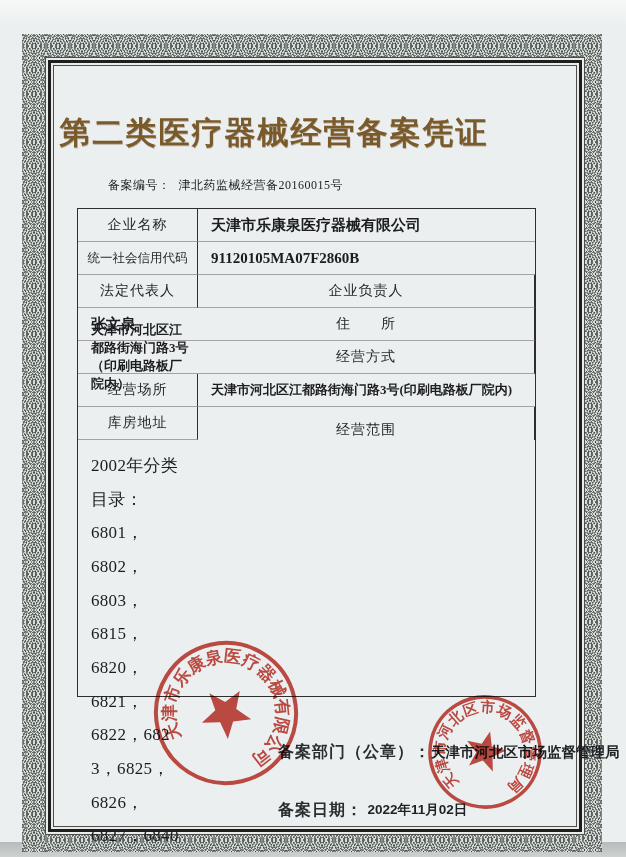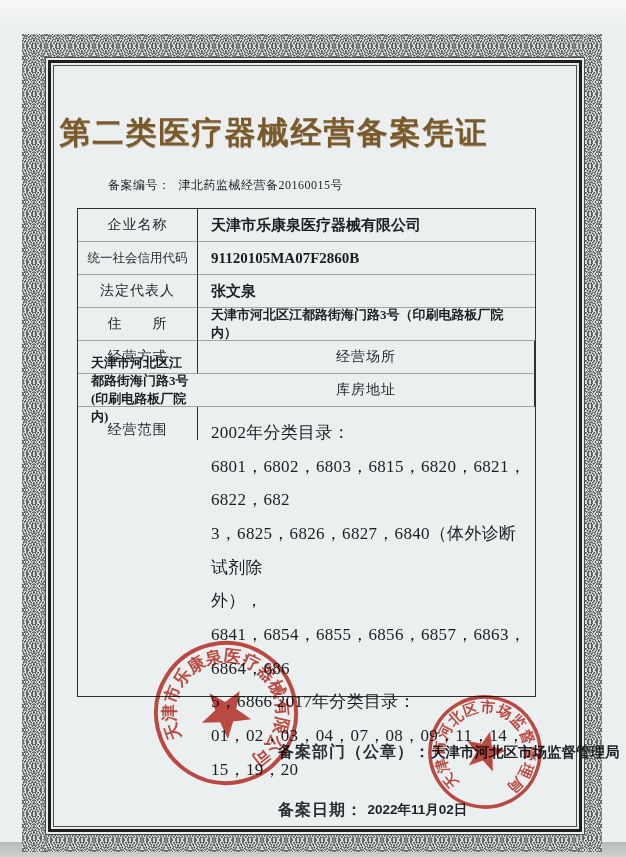--- a/index.html
+++ b/index.html
@@ -103,20 +103,21 @@
 
   <div class="cert-table">
     <div class="tl">企业名称</div>
     <div class="tv">天津市乐康泉医疗器械有限公司</div>
 
     <div class="tl tight">统一社会信用代码</div>
     <div class="tv">91120105MA07F2860B</div>
 
     <div class="tl">法定代表人</div>
 
+    <div class="tl">企业负责人</div>
     <div class="tv">张文泉</div>
 
     <div class="tl">住　　所</div>
     <div class="tv addr">天津市河北区江都路街海门路3号（印刷电路板厂院内）</div>
 
     <div class="tl">经营方式</div>
 
     <div class="tl">经营场所</div>
     <div class="tv addr">天津市河北区江都路街海门路3号(印刷电路板厂院内)</div>
 

